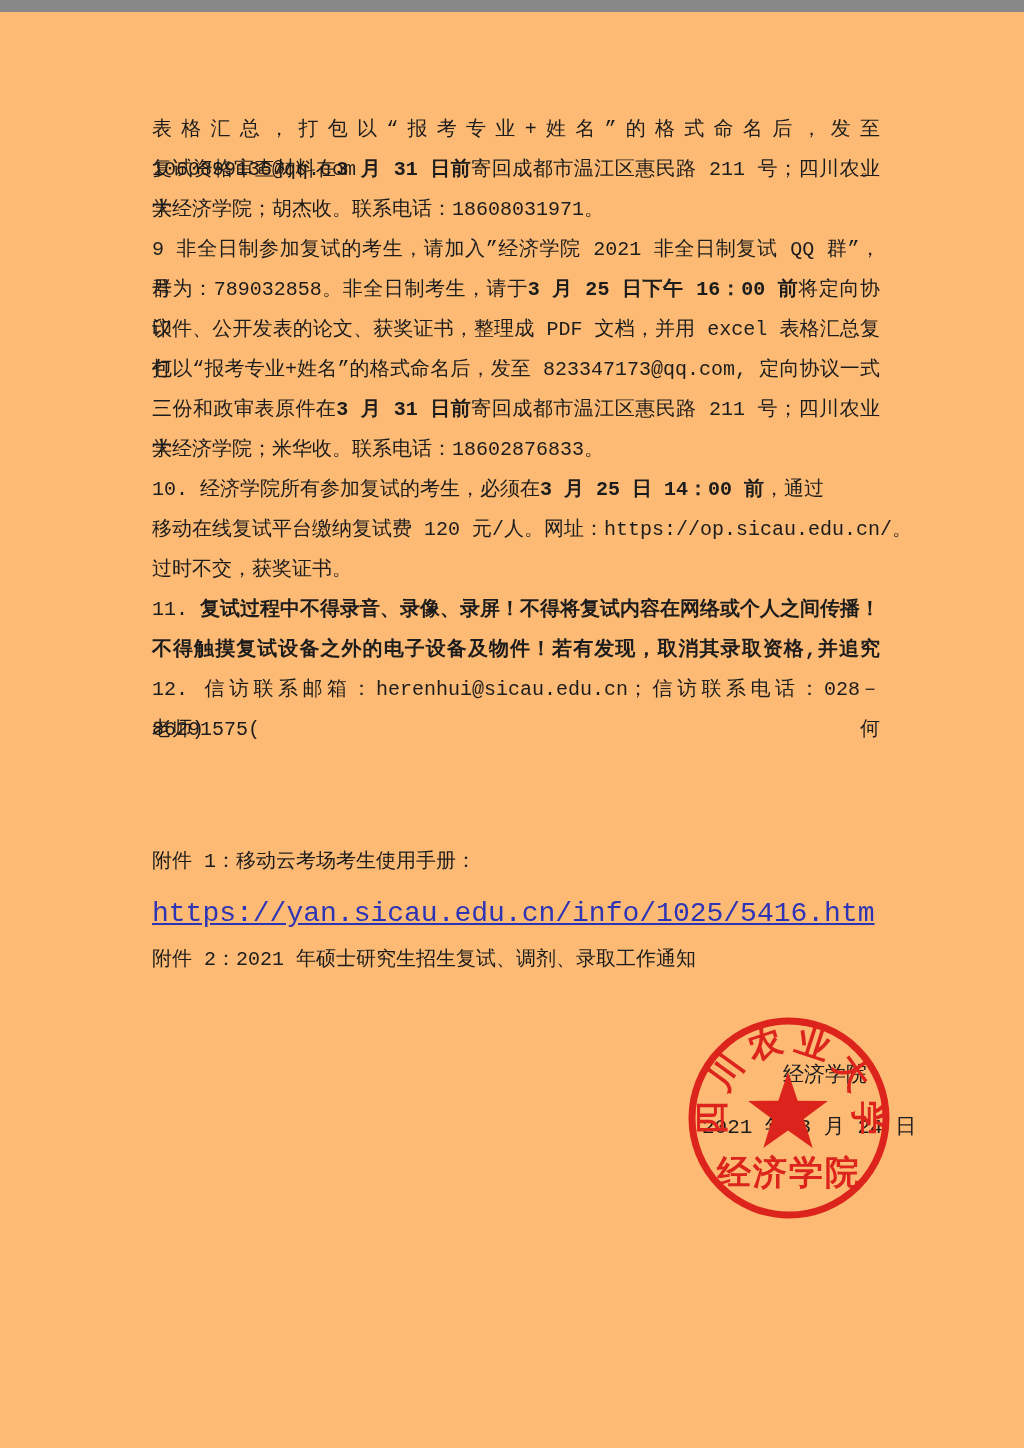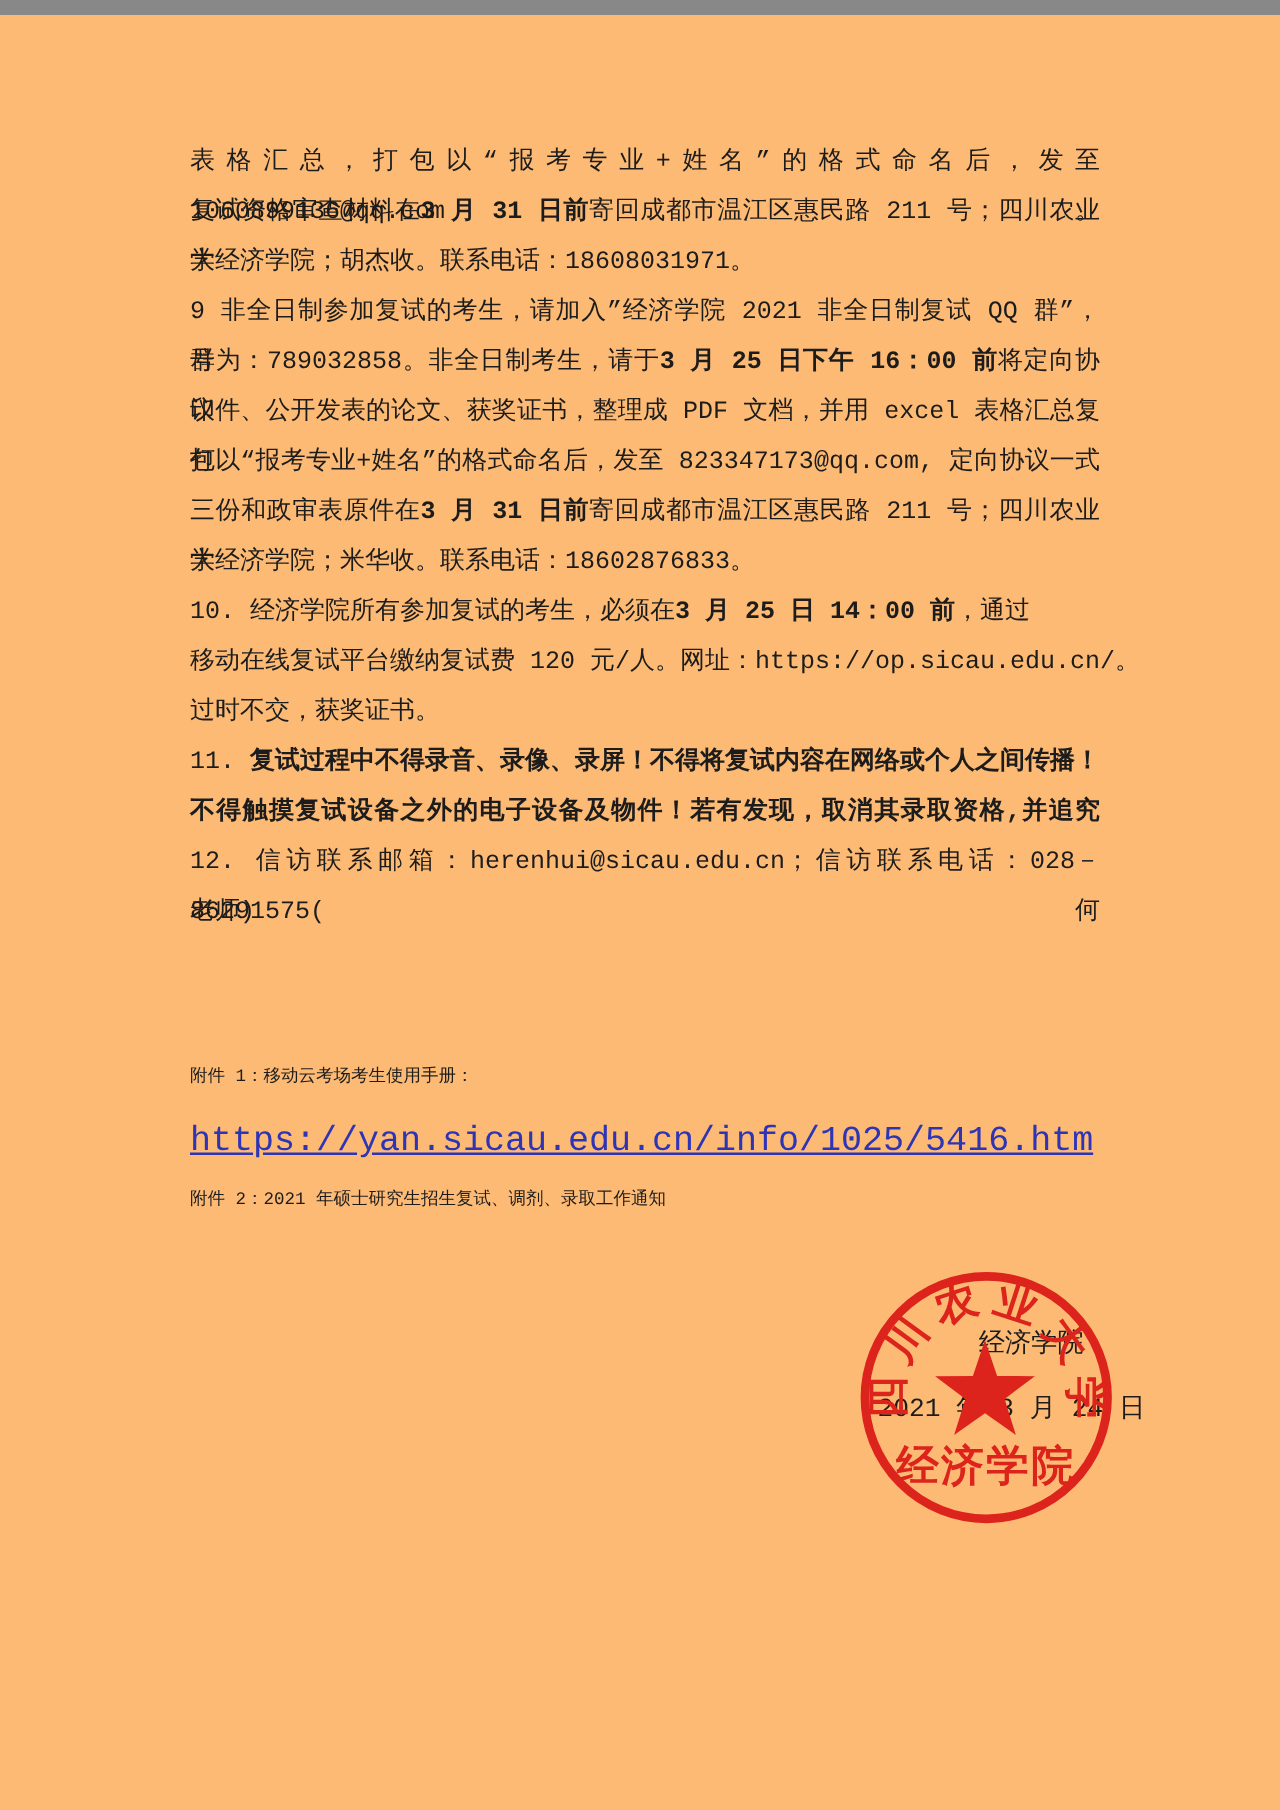--- a/index.html
+++ b/index.html
@@ -28,21 +28,21 @@
   }
   .line.j {
     white-space: normal;
     text-align: justify;
     text-align-last: justify;
   }
   .b { font-weight: 700; }
   .att-label {
     position: absolute;
     left: 152px;
-    font-size: 14px;
+    font-size: 20px;
     line-height: 28px;
     white-space: nowrap;
   }
   .att-url {
     position: absolute;
     left: 152px;
     font-size: 28px;
     line-height: 28px;
     color: #2e35b5;
     text-decoration: underline;

